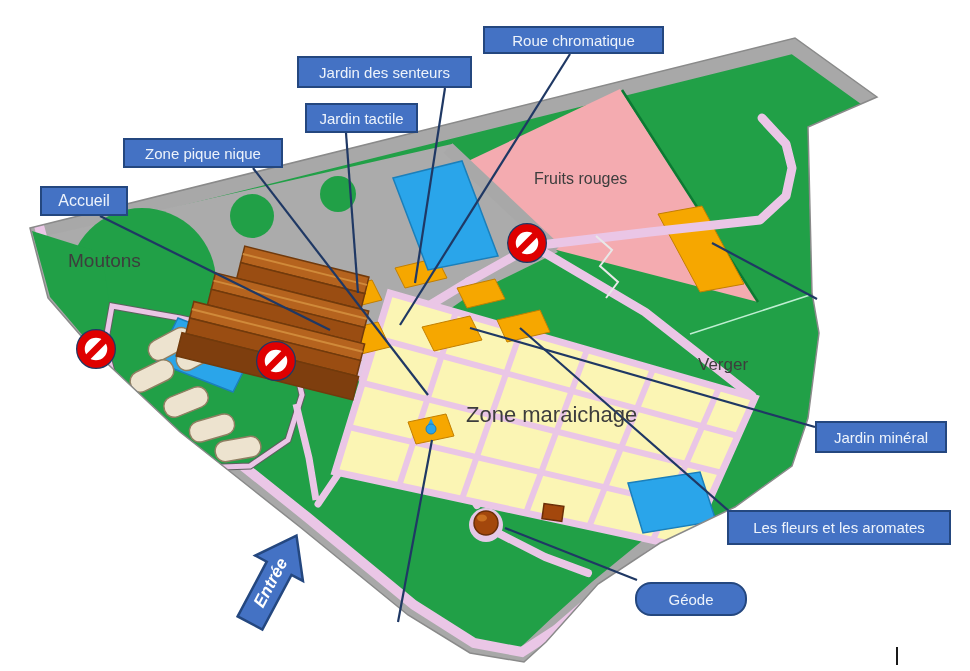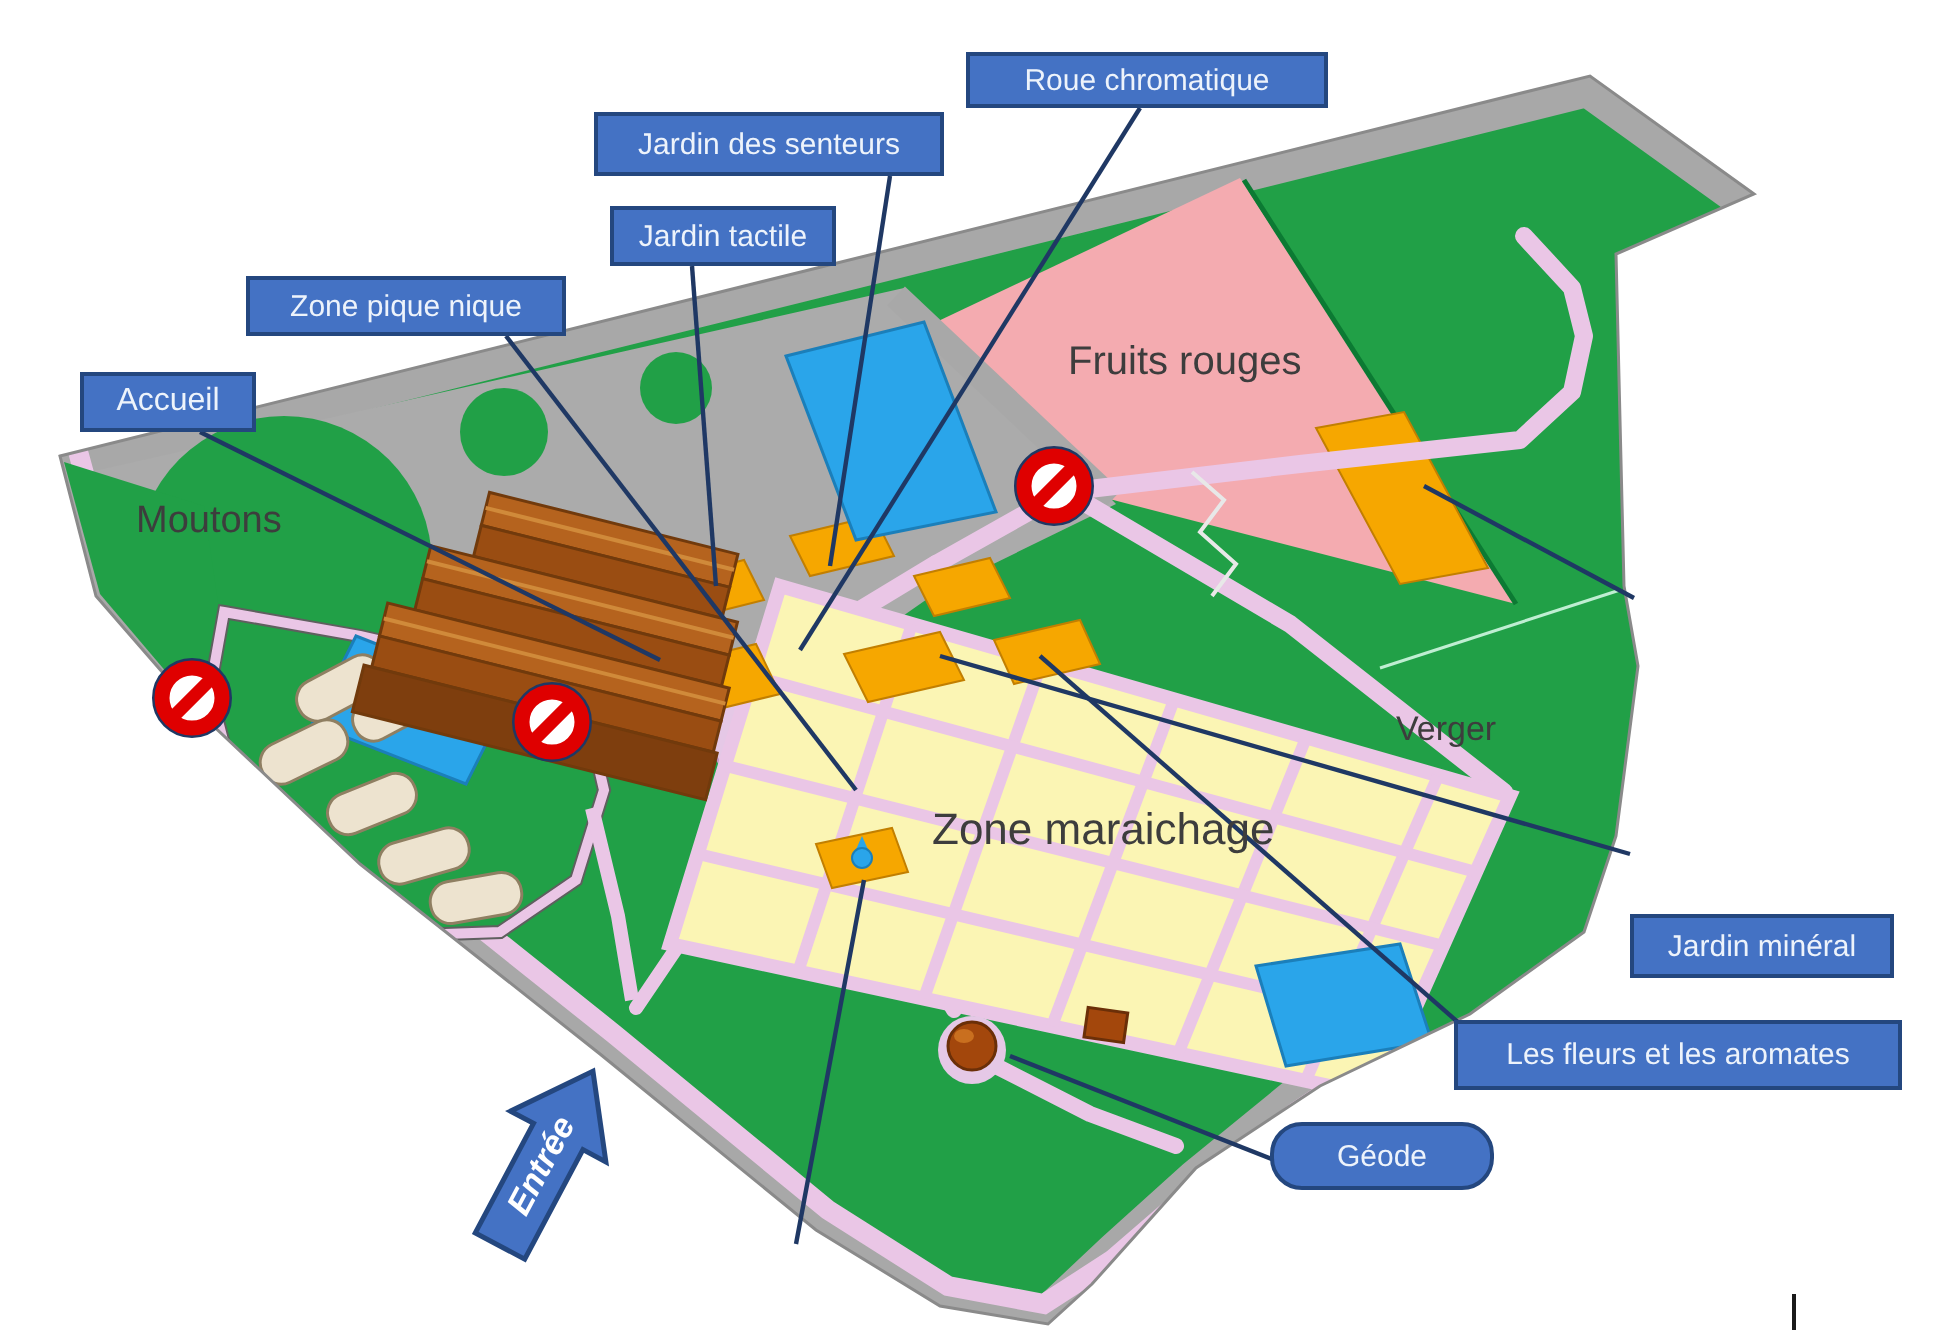--- a/index.html
+++ b/index.html
@@ -9,26 +9,26 @@
   .callout{position:absolute;background:#4472C4;border:2px solid #24477F;color:#EDF3FB;
            display:flex;align-items:center;justify-content:center;box-sizing:border-box;
            font-size:15px;white-space:nowrap;}
   .maptext{position:absolute;color:#3D3D3D;white-space:nowrap;}
   .c-roue{left:483px;top:26px;width:181px;height:28px;}
   .c-senteurs{left:297px;top:56px;width:175px;height:32px;}
   .c-tactile{left:305px;top:103px;width:113px;height:30px;}
   .c-pique{left:123px;top:138px;width:160px;height:30px;}
   .c-accueil{left:40px;top:186px;width:88px;height:30px;font-size:16px;}
   .c-labyrinthe{left:815px;top:297px;width:112px;height:33px;}
-  .c-mineral{left:815px;top:421px;width:132px;height:32px;margin-top:36px;}
+  .c-mineral{left:815px;top:421px;width:132px;height:32px;}
   .c-fleurs{left:727px;top:510px;width:224px;height:35px;}
-  .c-geode{left:635px;top:561px;width:112px;height:34px;border-radius:16px;}
+  .c-geode{left:635px;top:582px;width:112px;height:34px;border-radius:16px;}
   .c-mare{left:282px;top:622px;width:176px;height:33px;}
   .t-moutons{left:68px;top:250px;font-size:19px;}
-  .t-fruits{left:534px;top:170px;font-size:20px;}
+  .t-fruits{left:534px;top:170px;font-size:16px;}
   .t-verger{left:698px;top:335px;font-size:17px;margin-top:20px;}
   .t-maraichage{left:466px;top:402px;font-size:22px;}
   .entree-label{position:absolute;left:231px;top:571px;width:80px;height:24px;
       display:flex;align-items:center;justify-content:center;
       color:#fff;font-weight:bold;font-style:italic;font-size:17px;
       transform:rotate(-62deg);}
   .cursor-tick{position:absolute;left:896px;top:647px;width:2px;height:18px;background:#1a1a1a;}
 </style>
 </head>
 <body>

